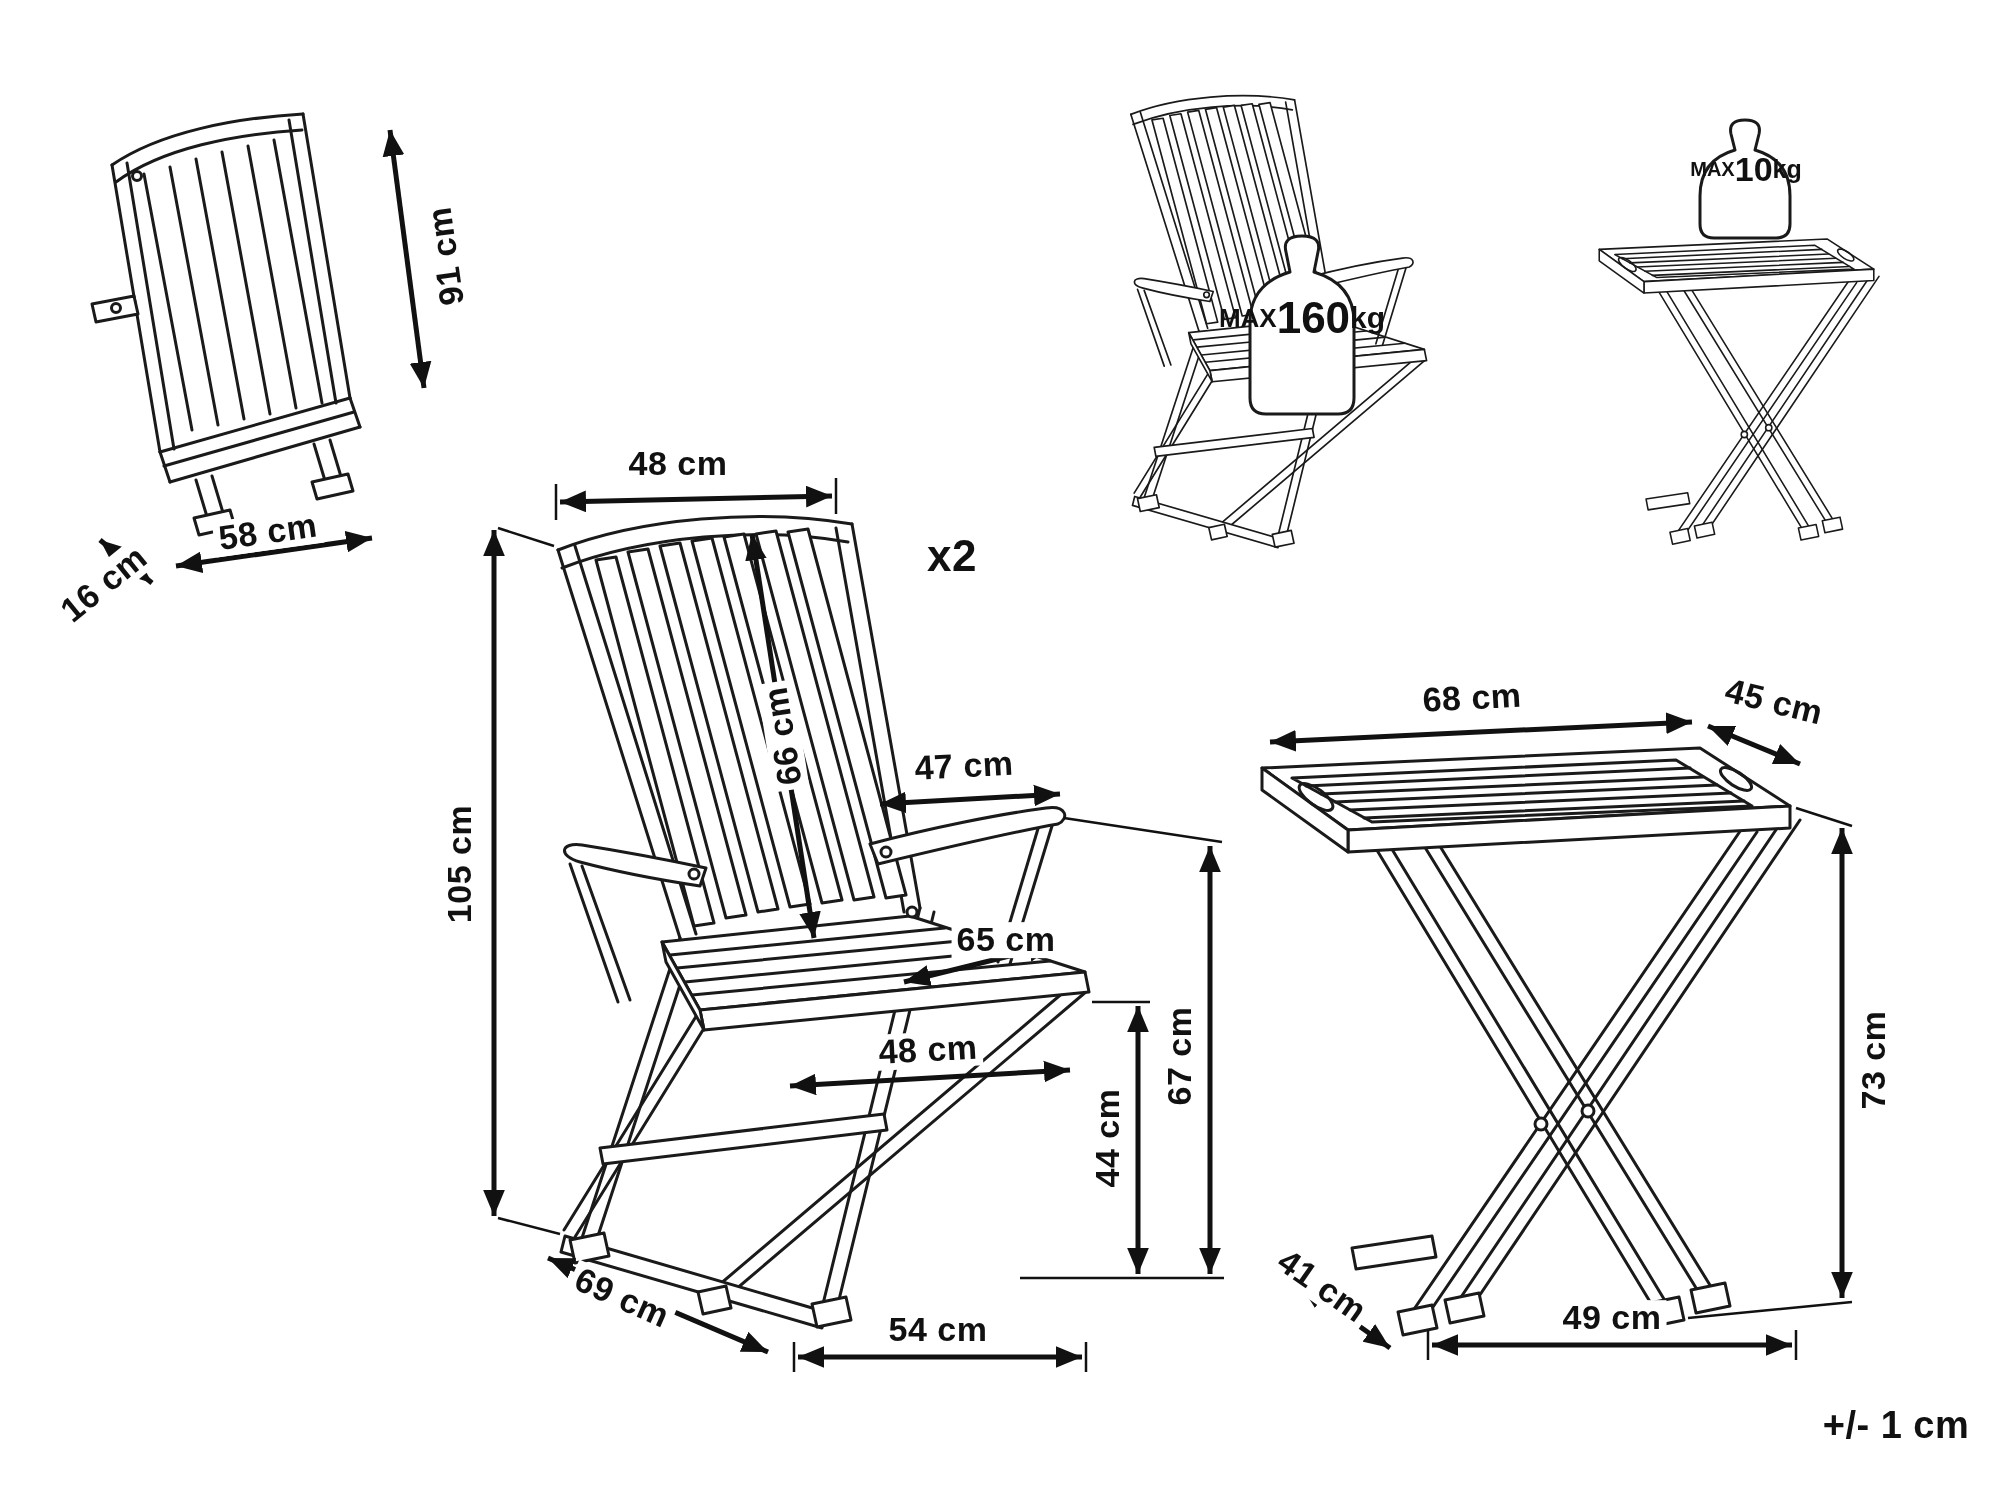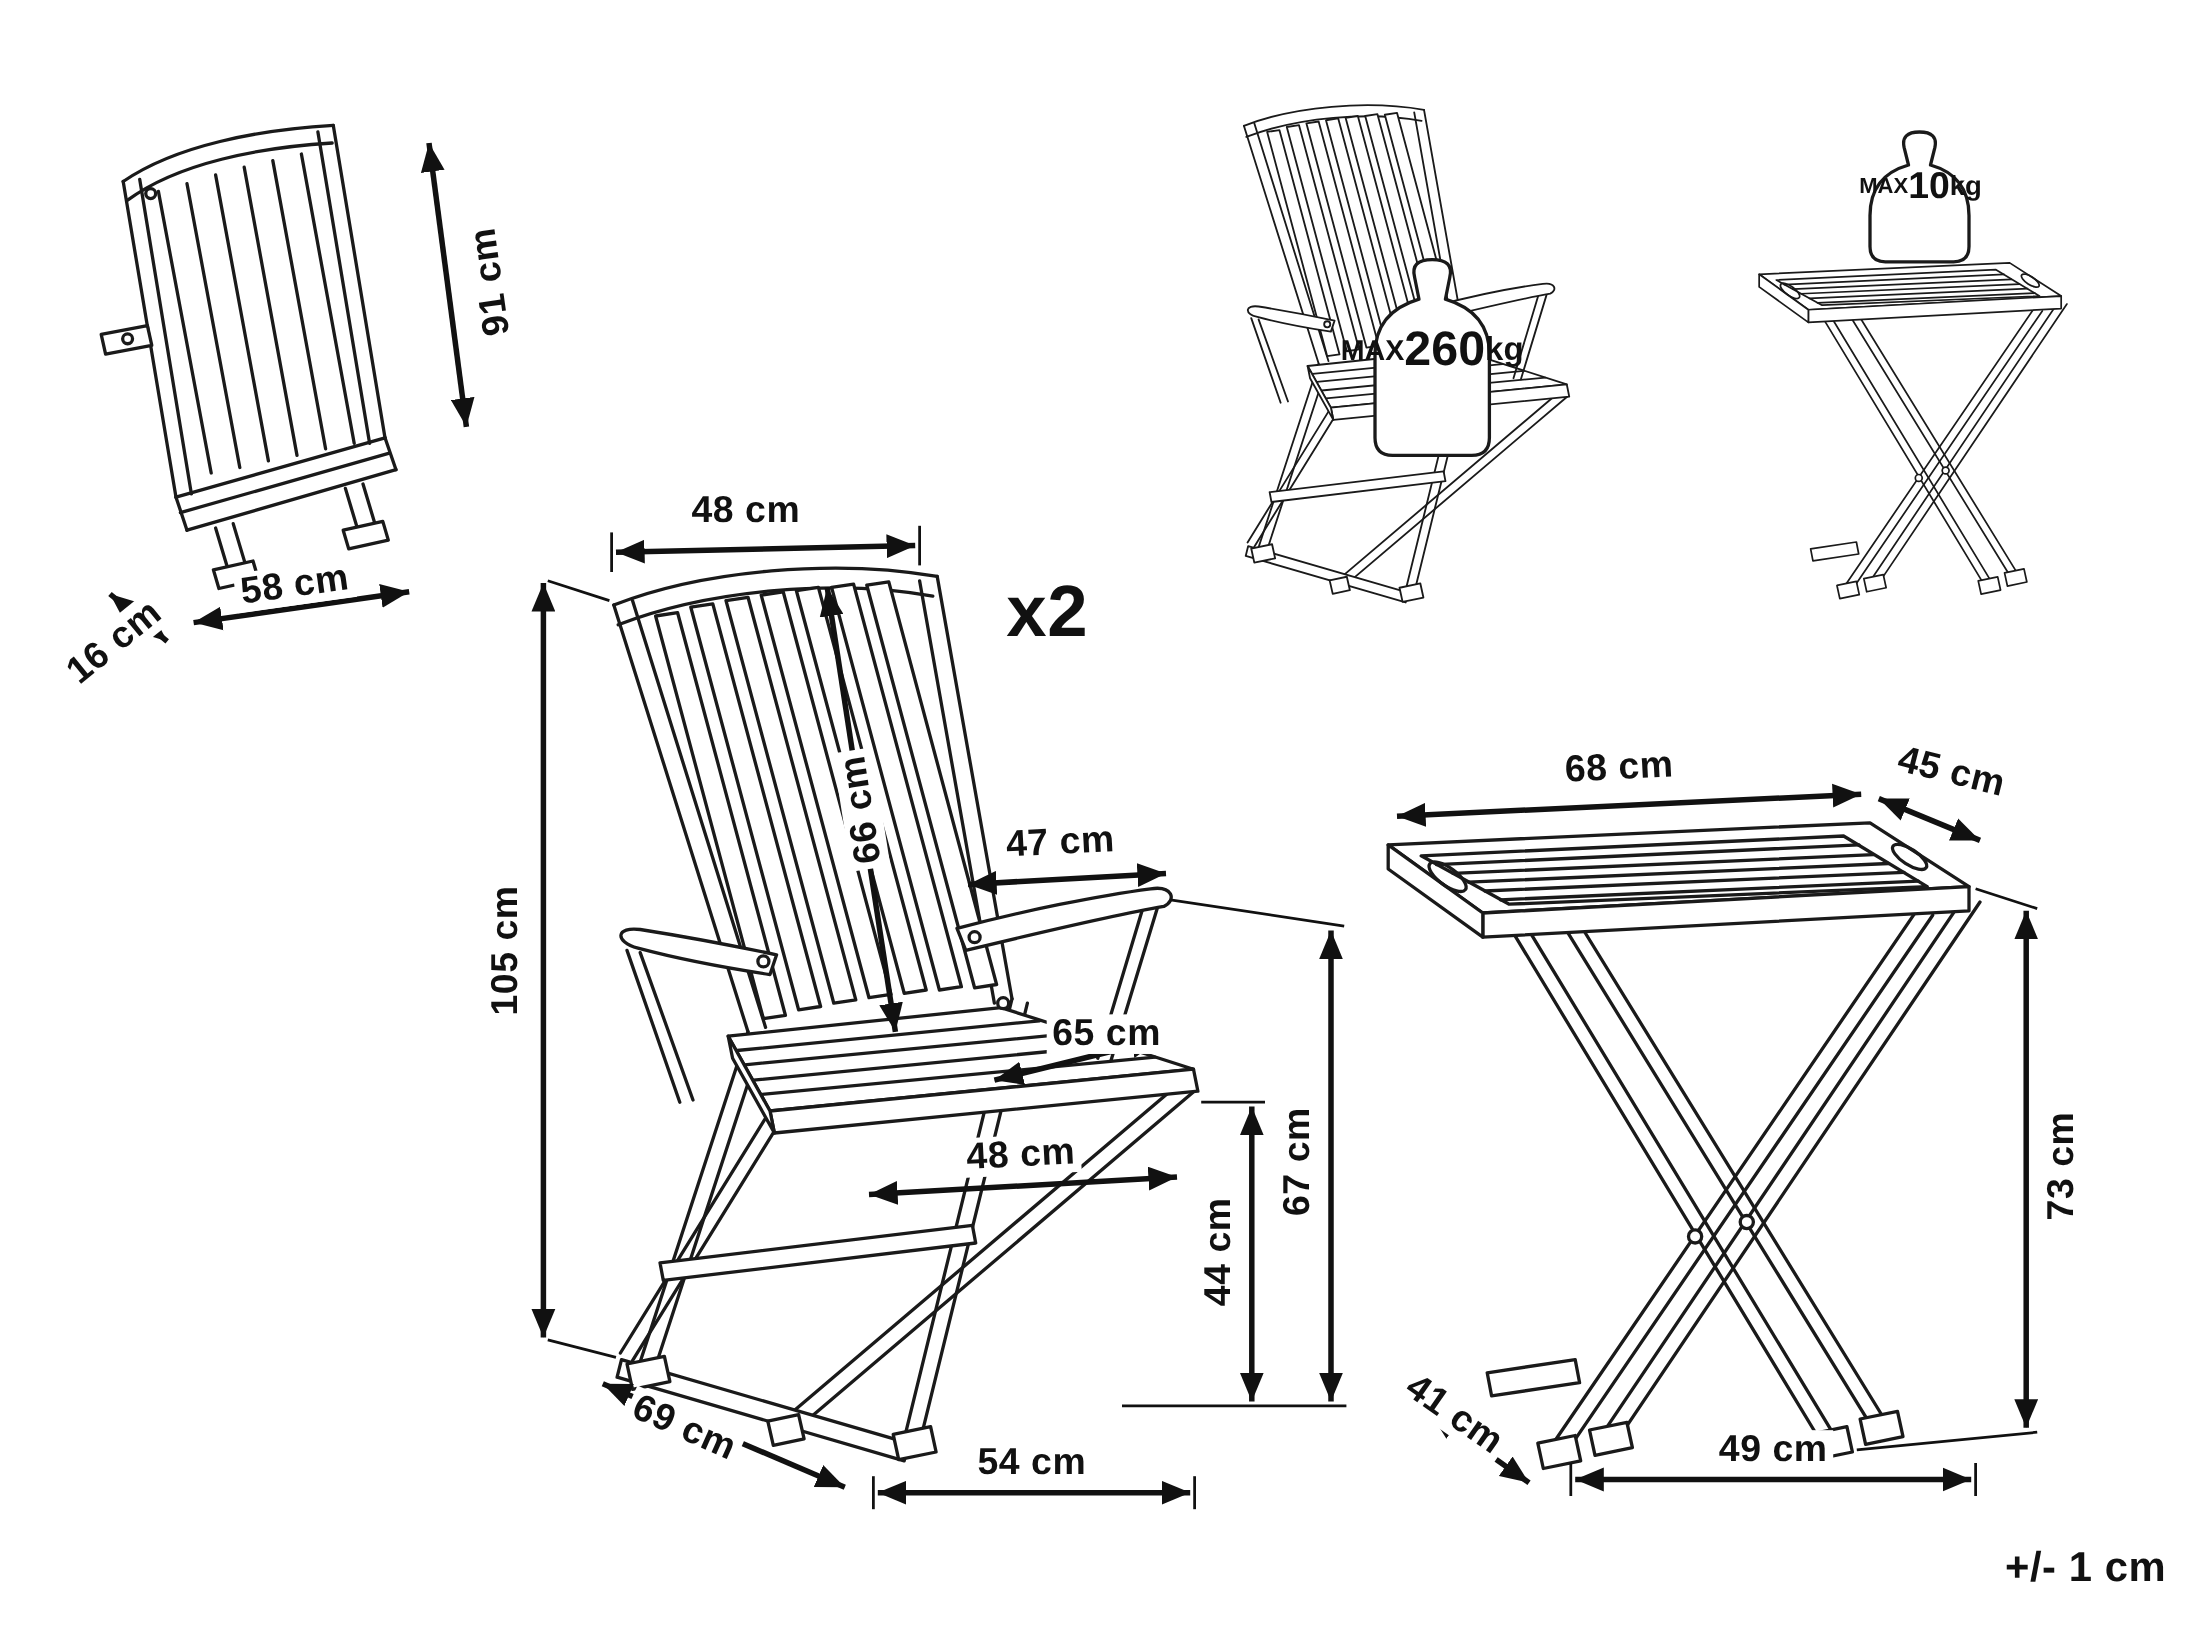--- a/index.html
+++ b/index.html
@@ -19,21 +19,21 @@
   
   .dim { stroke:#111; stroke-width:5; fill:none; marker-start:url(#arr); marker-end:url(#arr); }
   .ext { stroke:#111; stroke-width:2.5; fill:none; }
 
   
   .lbl {
     position:absolute; transform:translate(-50%,-50%) rotate(var(--r,0deg));
     font-weight:bold; font-size:34px; line-height:1.05; color:#111;
     background:#ffffff; padding:0 5px; white-space:nowrap; letter-spacing:.5px;
   }
-  .lbl.big { font-size:66px; background:transparent; padding:0; }
+  .lbl.big { font-size:44px; background:transparent; padding:0; }
   .lbl.tol { font-size:38px; background:transparent; }
 
   
   .wlabel {
     position:absolute; transform:translate(-50%,0);
     display:flex; flex-direction:row; align-items:center;
     font-weight:bold; color:#111; text-align:center; white-space:nowrap;
   }
   .wlabel .l1 { font-size:26px; line-height:1.1; }
   .wlabel .l2 { font-size:44px; line-height:1.0; }
@@ -238,21 +238,21 @@
   <div class="lbl" style="left:1472px;top:698px;--r:-3deg;">68 cm</div>
   <div class="lbl" style="left:1774px;top:702px;--r:14deg;">45 cm</div>
   <div class="lbl" style="left:1874px;top:1060px;--r:-90deg;">73 cm</div>
   <div class="lbl" style="left:1322px;top:1286px;--r:35deg;">41 cm</div>
   <div class="lbl" style="left:1612px;top:1318px;">49 cm</div>
 
   <div class="lbl tol" style="left:1896px;top:1426px;">+/- 1 cm</div>
 
   <div class="wlabel" style="left:1302px;top:296px;">
     <span class="l1">MAX</span>
-    <span class="l2">260</span>
+    <span class="l2">160</span>
     <span class="l3">kg</span>
   </div>
   <div class="wlabel small" style="left:1746px;top:152px;">
     <span class="l1">MAX</span>
     <span class="l2">10</span>
     <span class="l3">kg</span>
   </div>
 
 </div>
 

